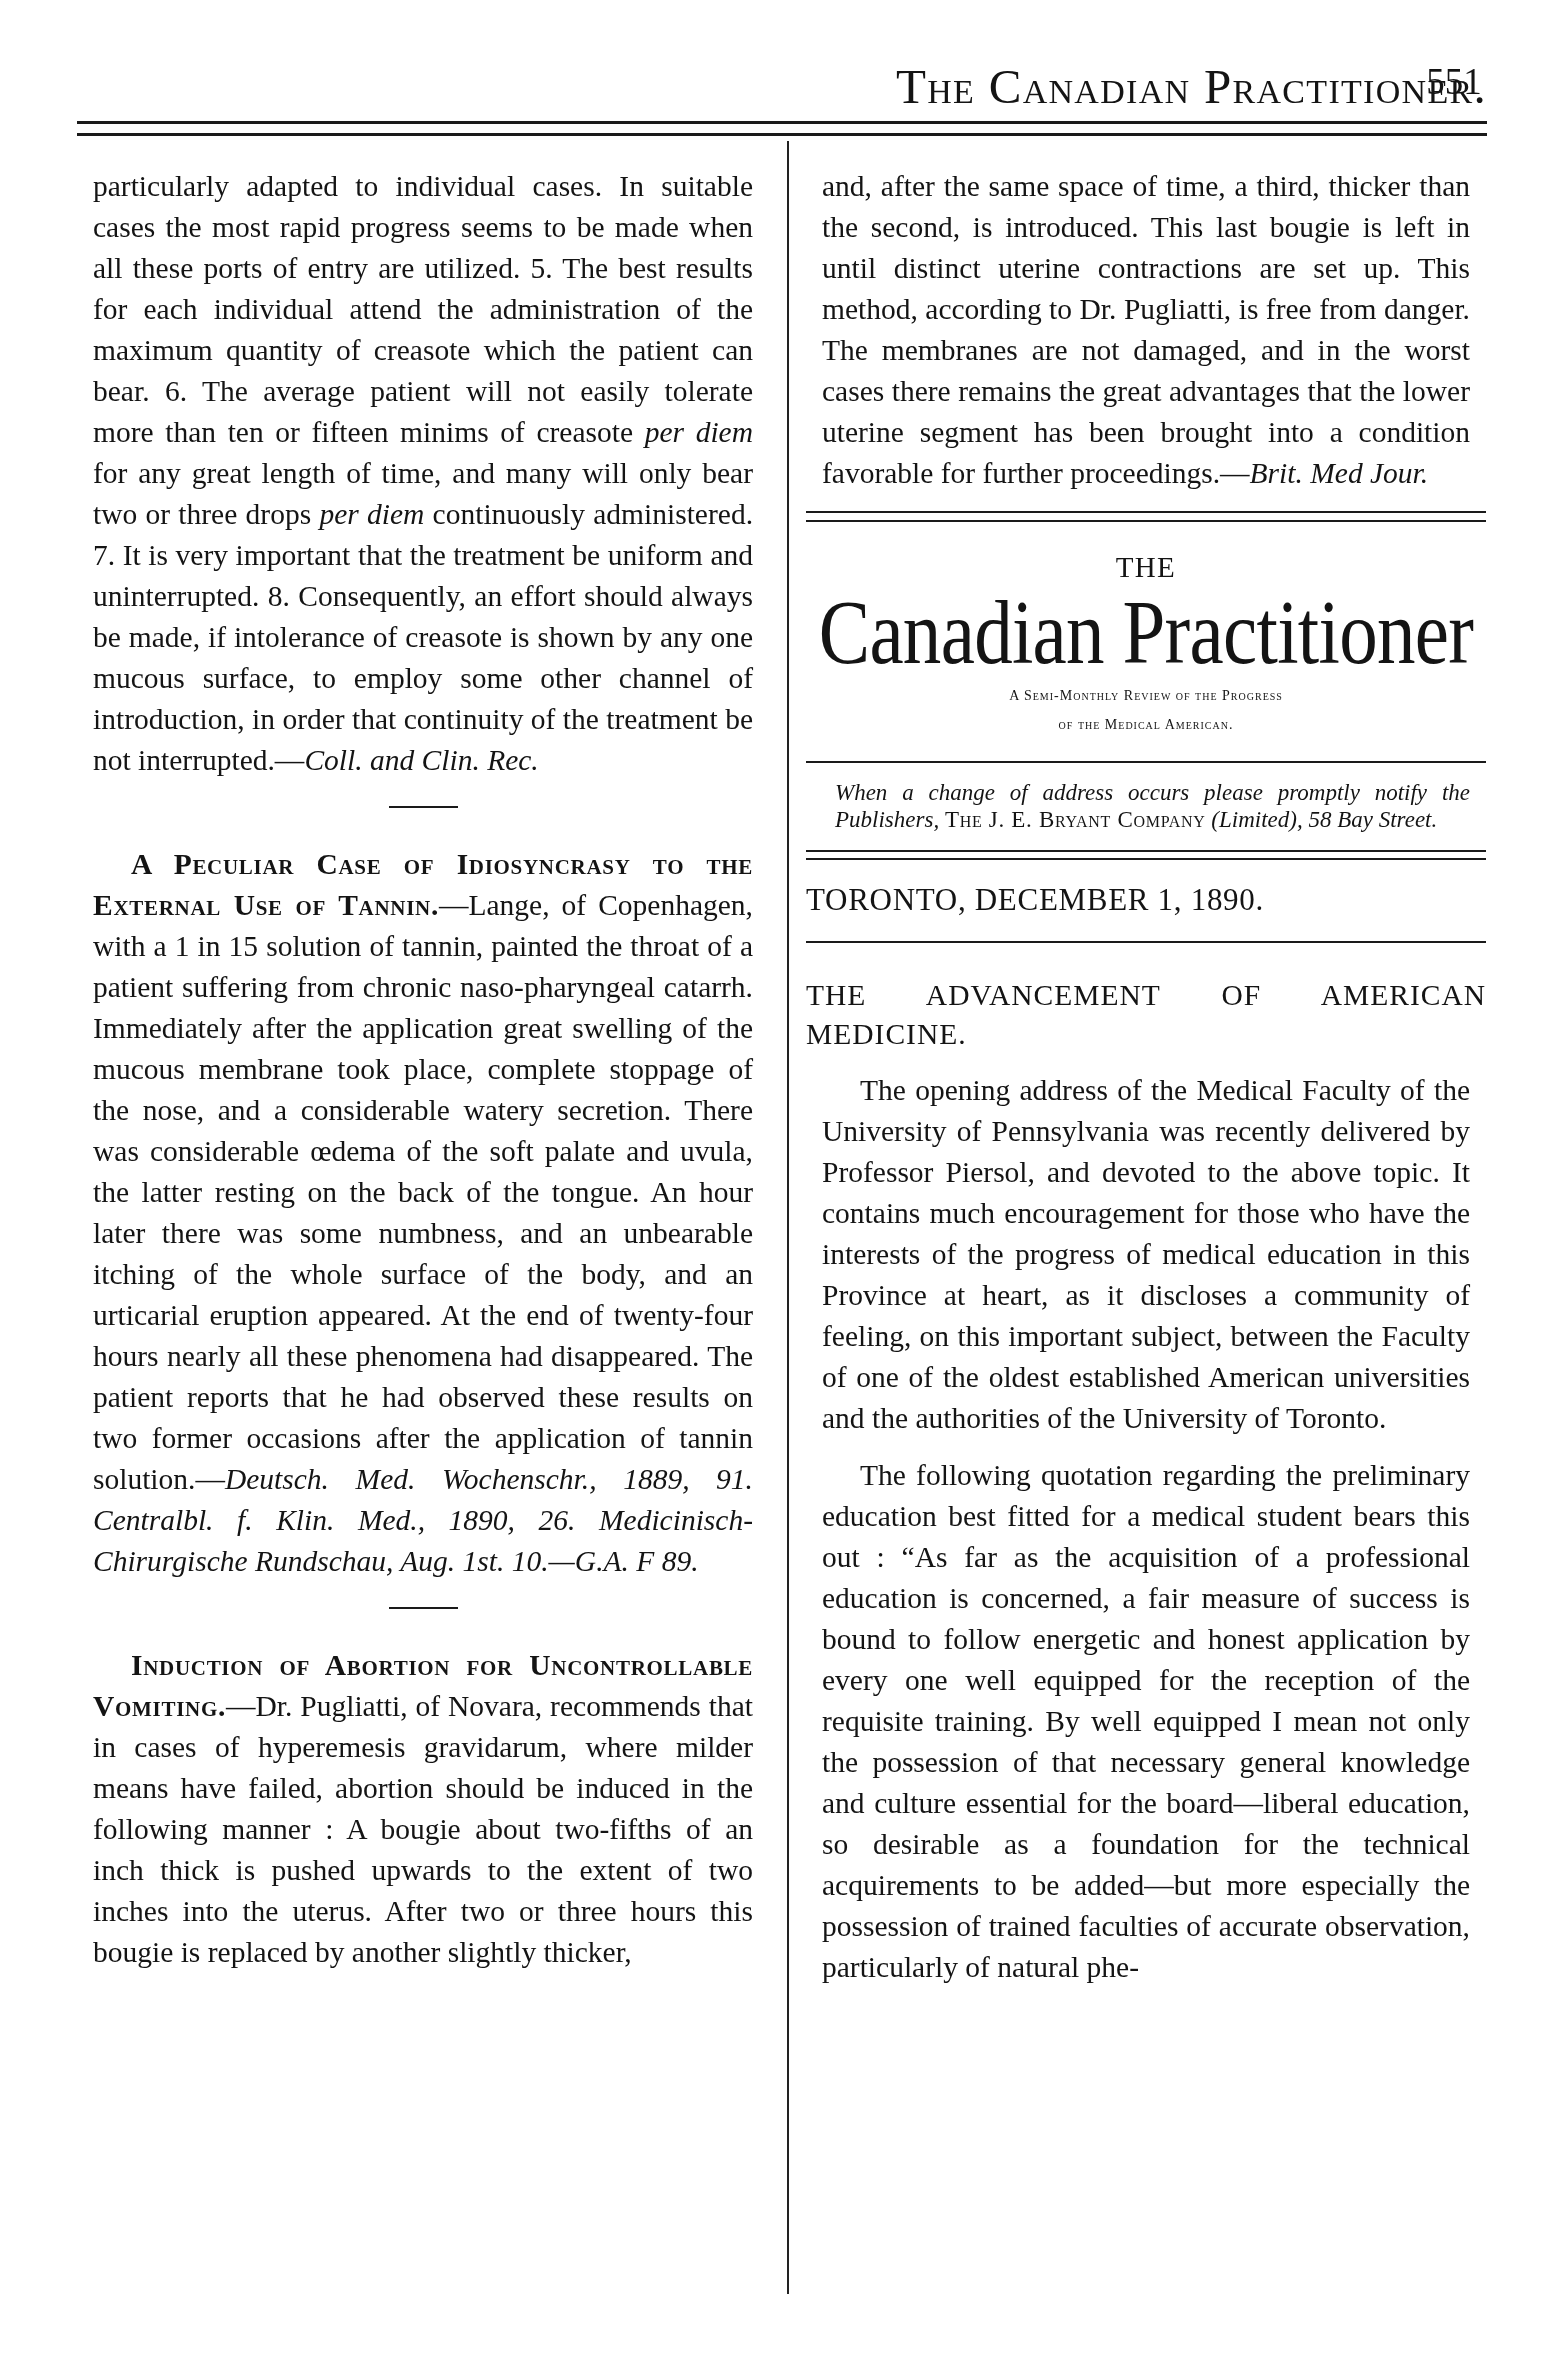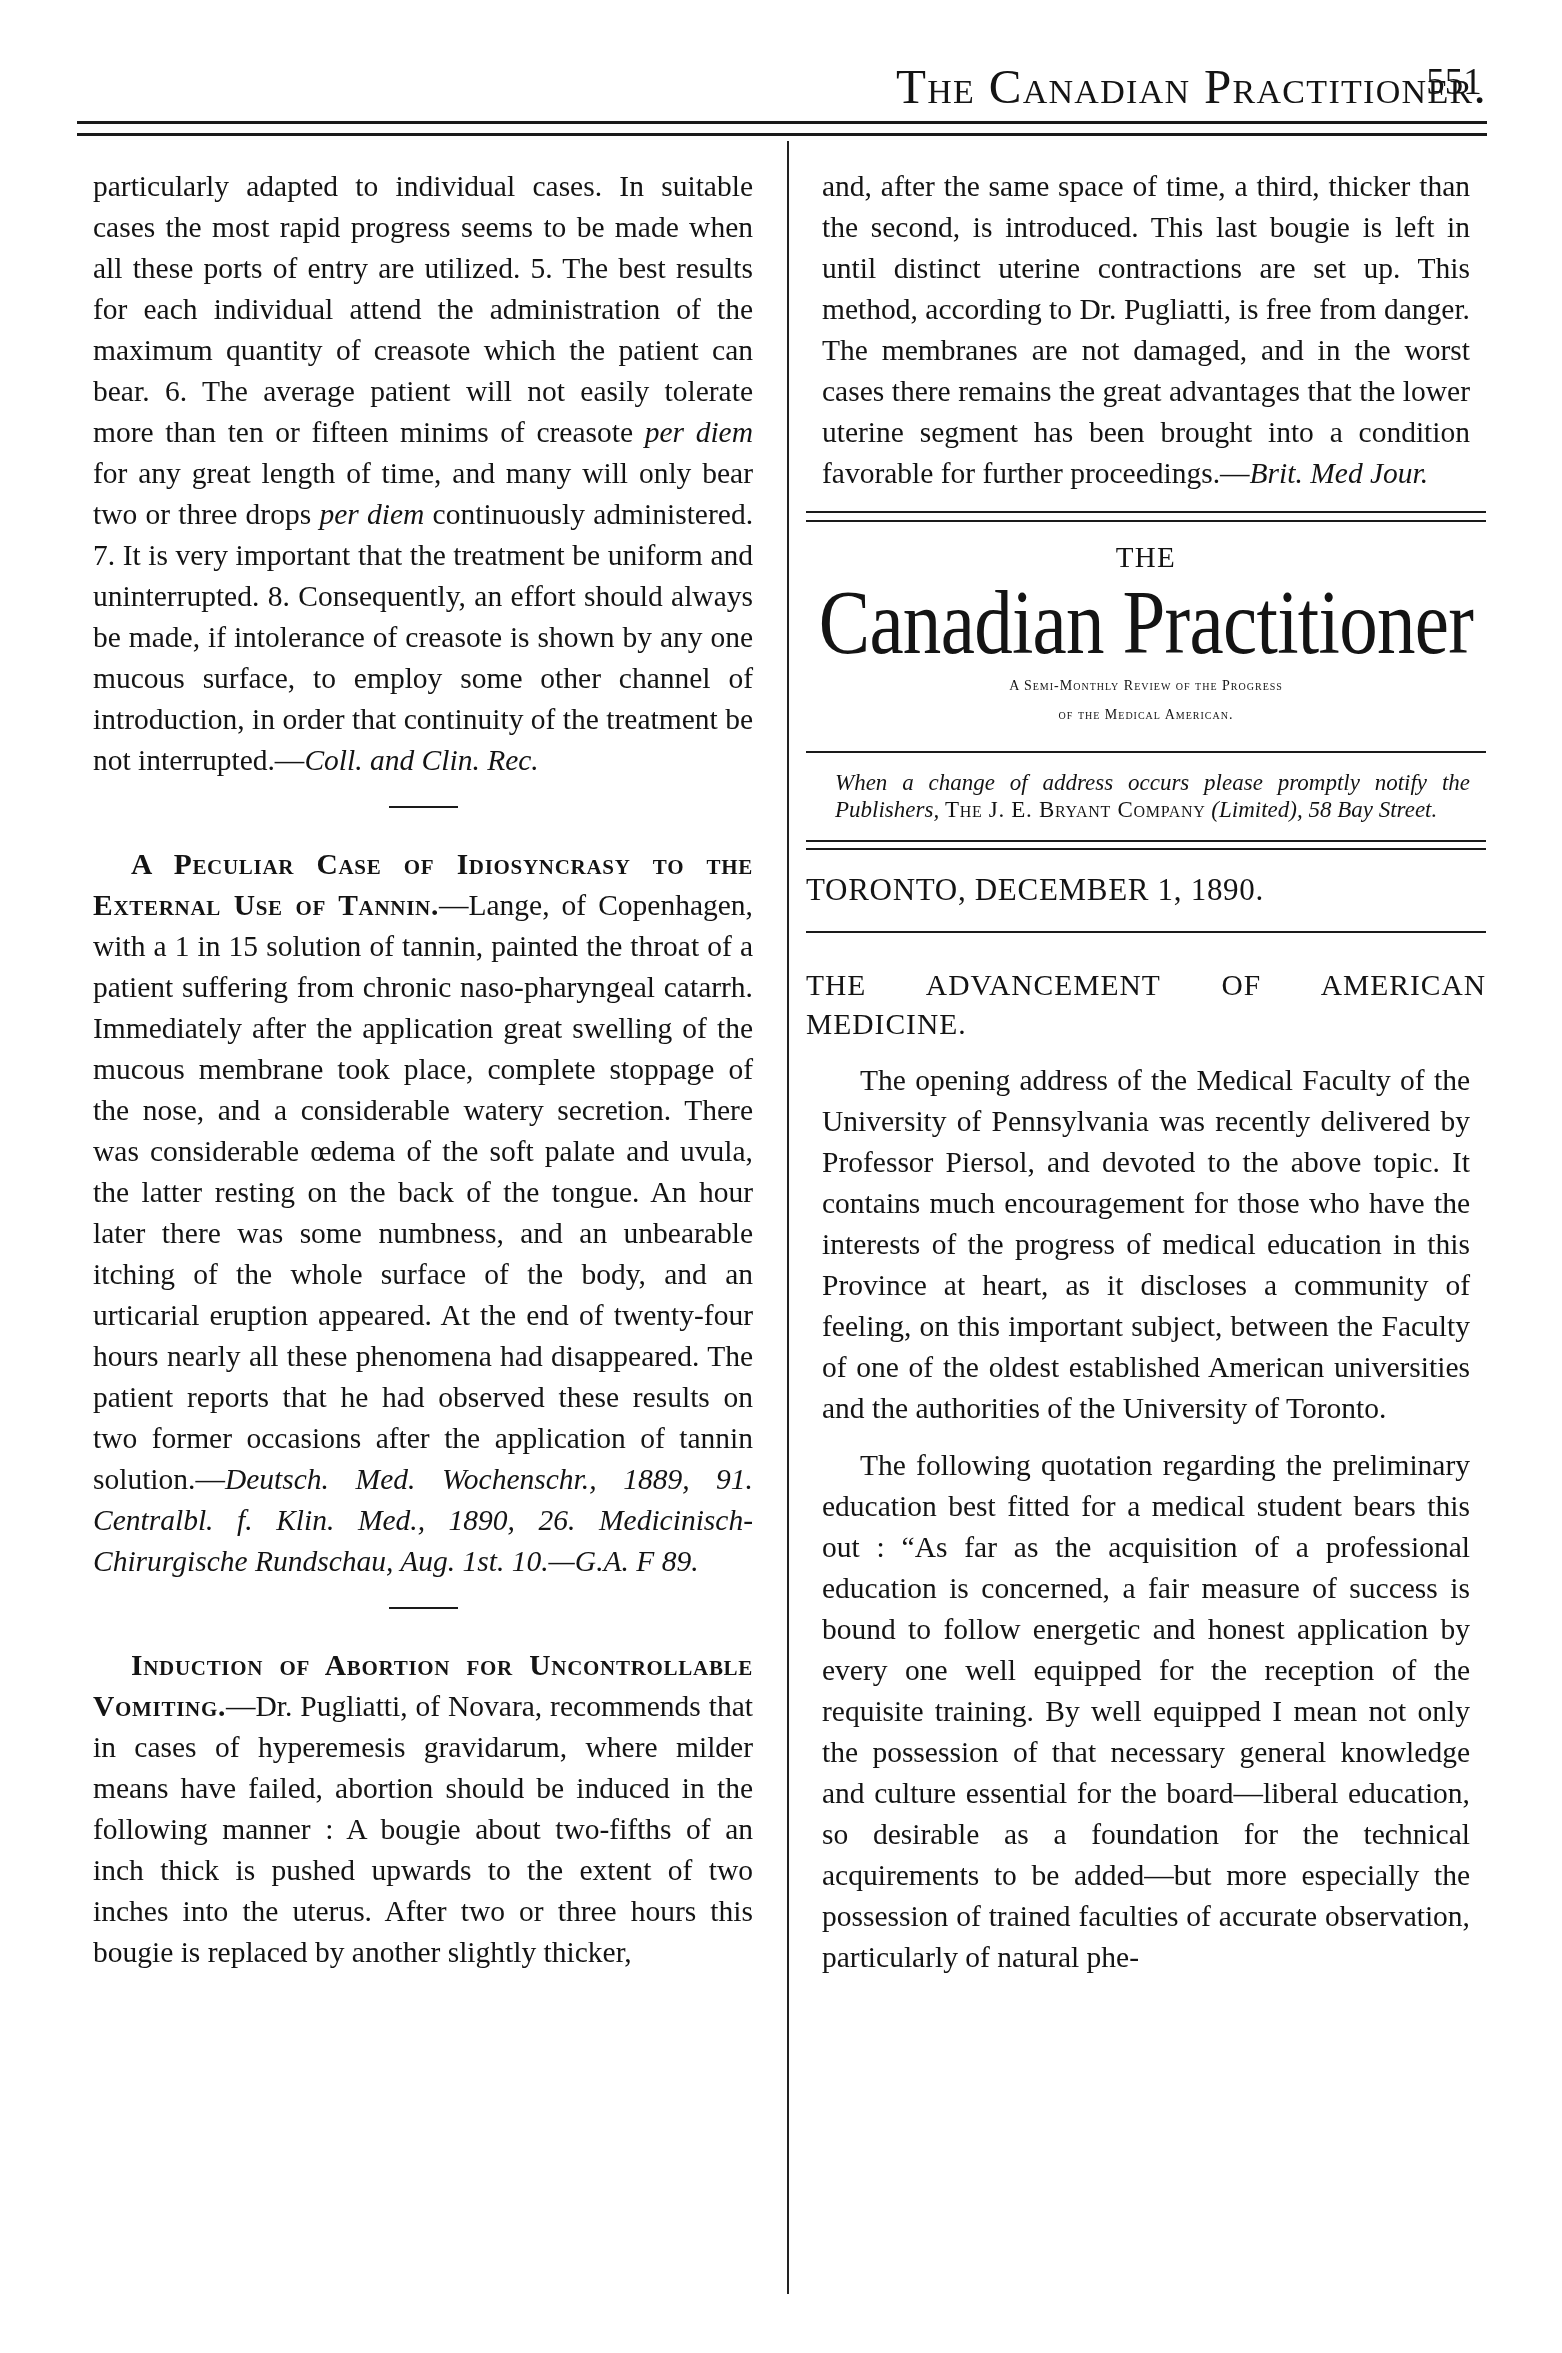--- a/index.html
+++ b/index.html
@@ -41,21 +41,21 @@
     .it { font-style: italic; }
 
     .short-rule {
       width: 69px; height: 2px; background: #1a1a1a; margin: 25px auto 36px auto;
     }
 
     .dbl-rule { width: 100%; margin: 17px 0 0 0; }
     .dbl-rule div { height: 2px; background: #1a1a1a; margin-bottom: 6.6px; }
     .single-rule { height: 2px; background: #1a1a1a; }
 
-    .mast-the { text-align: center; font-size: 29px; letter-spacing: 1.3px; margin-top: 16px; line-height: 39px; }
+    .mast-the { text-align: center; font-size: 29px; letter-spacing: 1.3px; margin-top: 26px; line-height: 39px; }
     .mast-title {
       text-align: center; font-size: 77px; line-height: 85px; letter-spacing: -0.7px;
       transform: scaleY(1.18); transform-origin: center; margin: 3.9px 0 5.2px 0;
     }
     .mast-sub { text-align: center; font-size: 14px; line-height: 29px; font-variant: small-caps; letter-spacing: 1px; }
     .notice { font-style: italic; font-size: 23px; line-height: 27.6px; text-align: justify;
       padding-left: 13px; text-indent: -13px; margin: 0 0 9.2px 0; }
     .notice .up { font-style: normal; font-variant: small-caps; letter-spacing: 0.7px; }
 
     .dateline { font-size: 31px; letter-spacing: 0.7px; line-height: 39px; margin: 19.7px 0 22px 0; }

